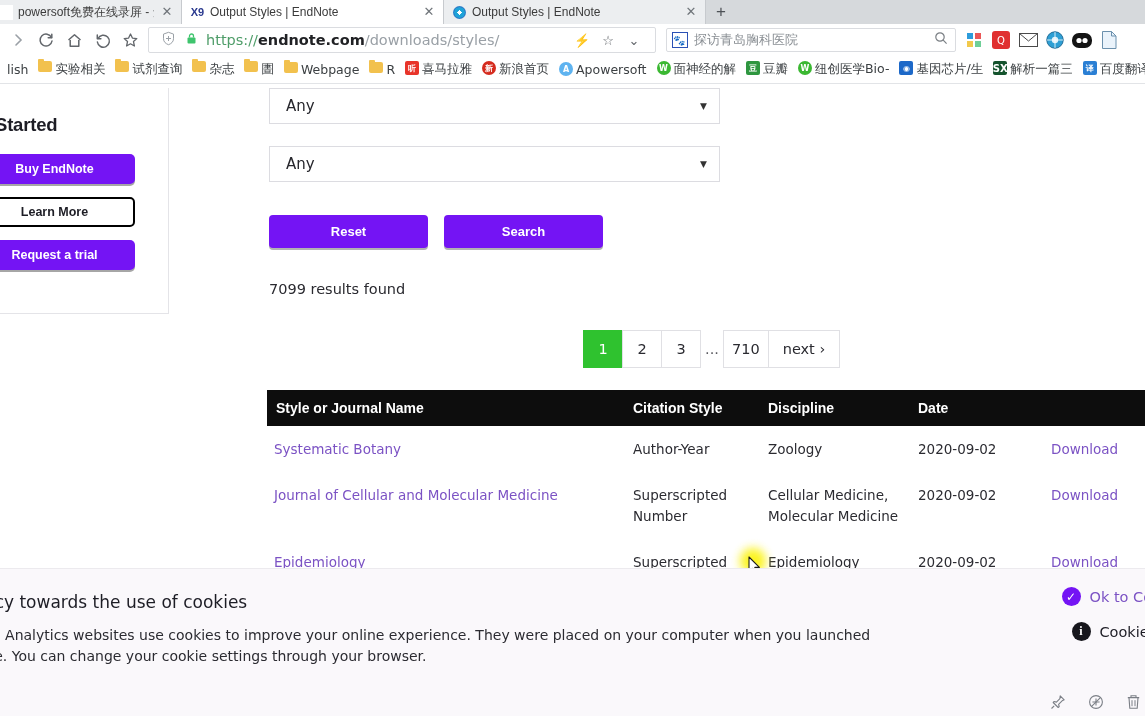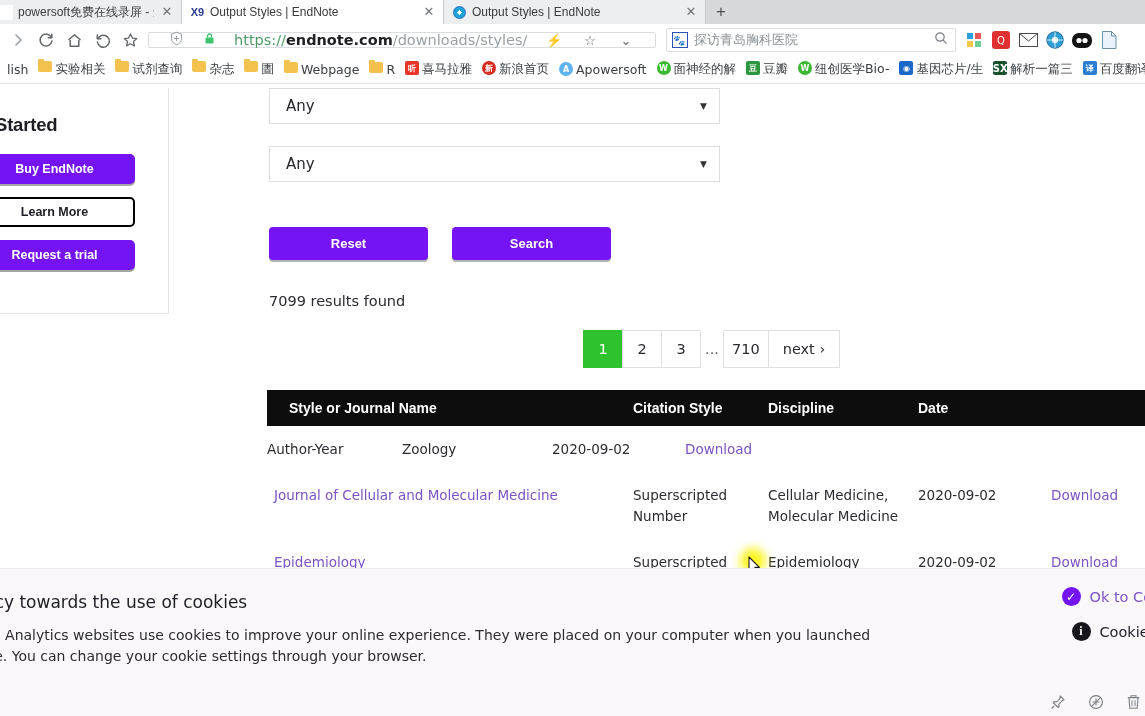--- a/index.html
+++ b/index.html
@@ -59,24 +59,24 @@
     display: flex; align-items: center; gap: 0px;
     padding: 0 4px; border-bottom: 0px;
   }
   .nav-btn {
     width: 28px; height: 28px;
     display: flex; align-items: center; justify-content: center;
     color: #62666b;
   }
   .nav-btn svg { display:block; }
   .omnibox {
-    flex: 1; height: 16px; margin: 0 4px;
+    flex: 1; height: 26px; margin: 0 4px;
     border: 1px solid #dadce0; border-radius: 2px;
     background: #fff; display: flex; align-items: center;
-    padding: 0 20px; gap: 18px; max-width: 508px;
+    padding: 0 12px; gap: 8px; max-width: 508px;
   }
   .shield-icon { width: 16px; flex: 0 0 16px; color: #7c8085; }
   .lock-icon { width: 13px; flex: 0 0 13px; }
   .url-text {
     flex: 1; font-size: 14.5px; color: #9aa0a6;
     font-family: "DejaVu Sans", sans-serif;
     white-space: nowrap; overflow: hidden;
   }
   .url-text b { color: #202124; font-weight: 700; }
   .url-text .scheme { color: #4f9d69; }
@@ -165,21 +165,21 @@
   }
   .select-box {
     width: 451px; height: 36px;
     border: 1px solid #dcdce1; background: #fff;
     display: flex; align-items: center; justify-content: space-between;
     padding: 0 12px 0 16px; font-size: 15px; color: #26262c;
     font-family: "DejaVu Sans", sans-serif;
   }
   .caret { font-size: 9px; color: #333; }
 
-  .btn-row { display: flex; gap: 24px; margin-top: 45px; }
+  .btn-row { display: flex; gap: 16px; margin-top: 33px; }
   .act-btn {
     width: 159px; height: 33px; line-height: 33px; text-align: center;
     background: #7414f4; color: #fff; font-size: 13px; font-weight: bold;
     border-radius: 4px; box-shadow: 0 2px 0 rgba(0,0,0,0.3);
   }
   .results-found {
     margin-top: 33px; font-size: 14.5px; color: #2a2a30;
     font-family: "DejaVu Sans", sans-serif;
   }
 
@@ -197,21 +197,21 @@
   .pg.current { background: #2fc22f; color: #fff; border-color: #2fc22f; margin-left: 0; }
   .pg.gap { border: none; background: transparent; color: #5a5a60; min-width: 24px; padding: 0 4px; }
   .pg.next { padding: 0 14px; }
 
   .tbl { position: absolute; left: 267px; top: 302px; width: 900px; }
   .tbl-head {
     background: #0d0d0d; color: #ffffff; height: 36px;
     display: flex; align-items: center;
     font-size: 14px; font-weight: bold;
   }
-  .c1 { width: 366px; padding-left: 22px; }
+  .c1 { width: 366px; padding-left: 9px; }
   .c2 { width: 135px; }
   .c3 { width: 150px; }
   .c4 { width: 133px; }
   .c5 { width: 110px; }
   .tbl-row {
     display: flex; align-items: flex-start;
     padding: 13px 0 12px 0;
     font-size: 13.5px; color: #2b2b31;
     font-family: "DejaVu Sans", sans-serif;
     line-height: 21px;
@@ -503,20 +503,21 @@
     <div class="tbl">
       <div class="tbl-head">
         <div class="c1">Style or Journal Name</div>
         <div class="c2">Citation Style</div>
         <div class="c3">Discipline</div>
         <div class="c4">Date</div>
         <div class="c5"></div>
       </div>
 
       <div class="tbl-row">
+        <div class="c1"><a>Systematic Botany</a></div>
         <div class="c2">Author-Year</div>
         <div class="c3">Zoology</div>
         <div class="c4">2020-09-02</div>
         <div class="c5"><a>Download</a></div>
       </div>
 
       <div class="tbl-row">
         <div class="c1"><a>Journal of Cellular and Molecular Medicine</a></div>
         <div class="c2">Superscripted Number</div>
         <div class="c3">Cellular Medicine, Molecular Medicine</div>

